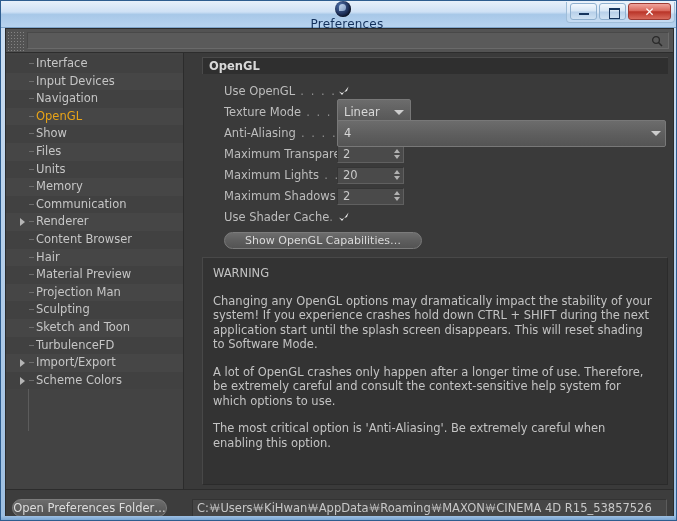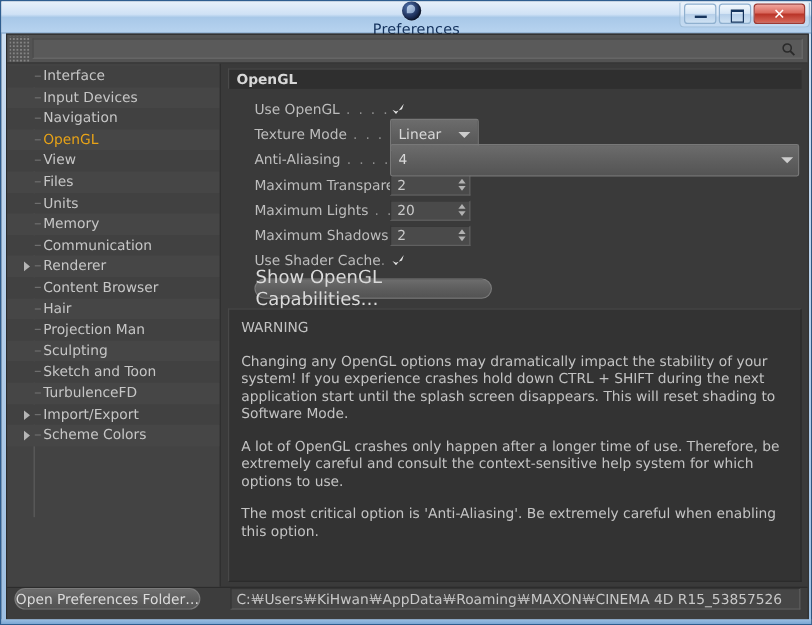--- a/index.html
+++ b/index.html
@@ -163,20 +163,21 @@
     position: absolute;
     right: 5px; top: 2px;
     width: 12px; height: 12px;
   }
 
   .body-split {
     flex: 1 1 auto;
     display: flex;
     min-height: 0;
     background: #3a3a3a;
+    gap: 12px;
   }
 
   
   .sidebar {
     width: 178px;
     flex: 0 0 auto;
     background: #434343;
     border-right: 1px solid #2c2c2c;
     box-sizing: border-box;
     padding-top: 2px;
@@ -347,21 +348,21 @@
   }
 
   .btn-caps {
     margin-left: 22px;
     width: 198px;
     height: 17px;
     border-radius: 9px;
     background: linear-gradient(180deg, #6d6d6d 0%, #5e5e5e 50%, #535353 100%);
     border: 1px solid #7b7b7b;
     color: #dadada;
-    font-size: 15px;
+    font-size: 11px;
     display: flex;
     align-items: center;
     justify-content: center;
     cursor: default;
     box-sizing: border-box;
   }
 
   .warning-box {
     flex: 1 1 auto;
     min-height: 0;
@@ -383,21 +384,21 @@
   .warning-box p:first-child { }
   .warning-box p:last-child { margin-bottom: 0; }
 
   
   .bottombar {
     height: 28px;
     flex: 0 0 auto;
     background: #3d3d3d;
     border-top: 1px solid #2c2c2c;
     display: flex;
-    align-items: flex-start;
+    align-items: flex-end;
     padding: 0 6px;
     box-sizing: border-box;
   }
   .btn-openfolder {
     width: 155px;
     height: 18px;
     border-radius: 9px;
     background: linear-gradient(180deg, #6d6d6d 0%, #5e5e5e 50%, #535353 100%);
     border: 1px solid #7b7b7b;
     color: #dcdcdc;
@@ -486,21 +487,21 @@
         <div class="tree-item">
           <span class="dash"></span>
           <span>Navigation</span>
         </div>
         <div class="tree-item selected">
           <span class="dash"></span>
           <span>OpenGL</span>
         </div>
         <div class="tree-item">
           <span class="dash"></span>
-          <span>View</span>
+          <span>Show</span>
         </div>
         <div class="tree-item">
           <span class="dash"></span>
           <span>Files</span>
         </div>
         <div class="tree-item">
           <span class="dash"></span>
           <span>Units</span>
         </div>
         <div class="tree-item">
@@ -516,20 +517,24 @@
           <span class="dash"></span>
           <span>Renderer</span>
         </div>
         <div class="tree-item">
           <span class="dash"></span>
           <span>Content Browser</span>
         </div>
         <div class="tree-item">
           <span class="dash"></span>
           <span>Hair</span>
+        </div>
+        <div class="tree-item">
+          <span class="dash"></span>
+          <span>Material Preview</span>
         </div>
         <div class="tree-item">
           <span class="dash"></span>
           <span>Projection Man</span>
         </div>
         <div class="tree-item">
           <span class="dash"></span>
           <span>Sculpting</span>
         </div>
         <div class="tree-item">

